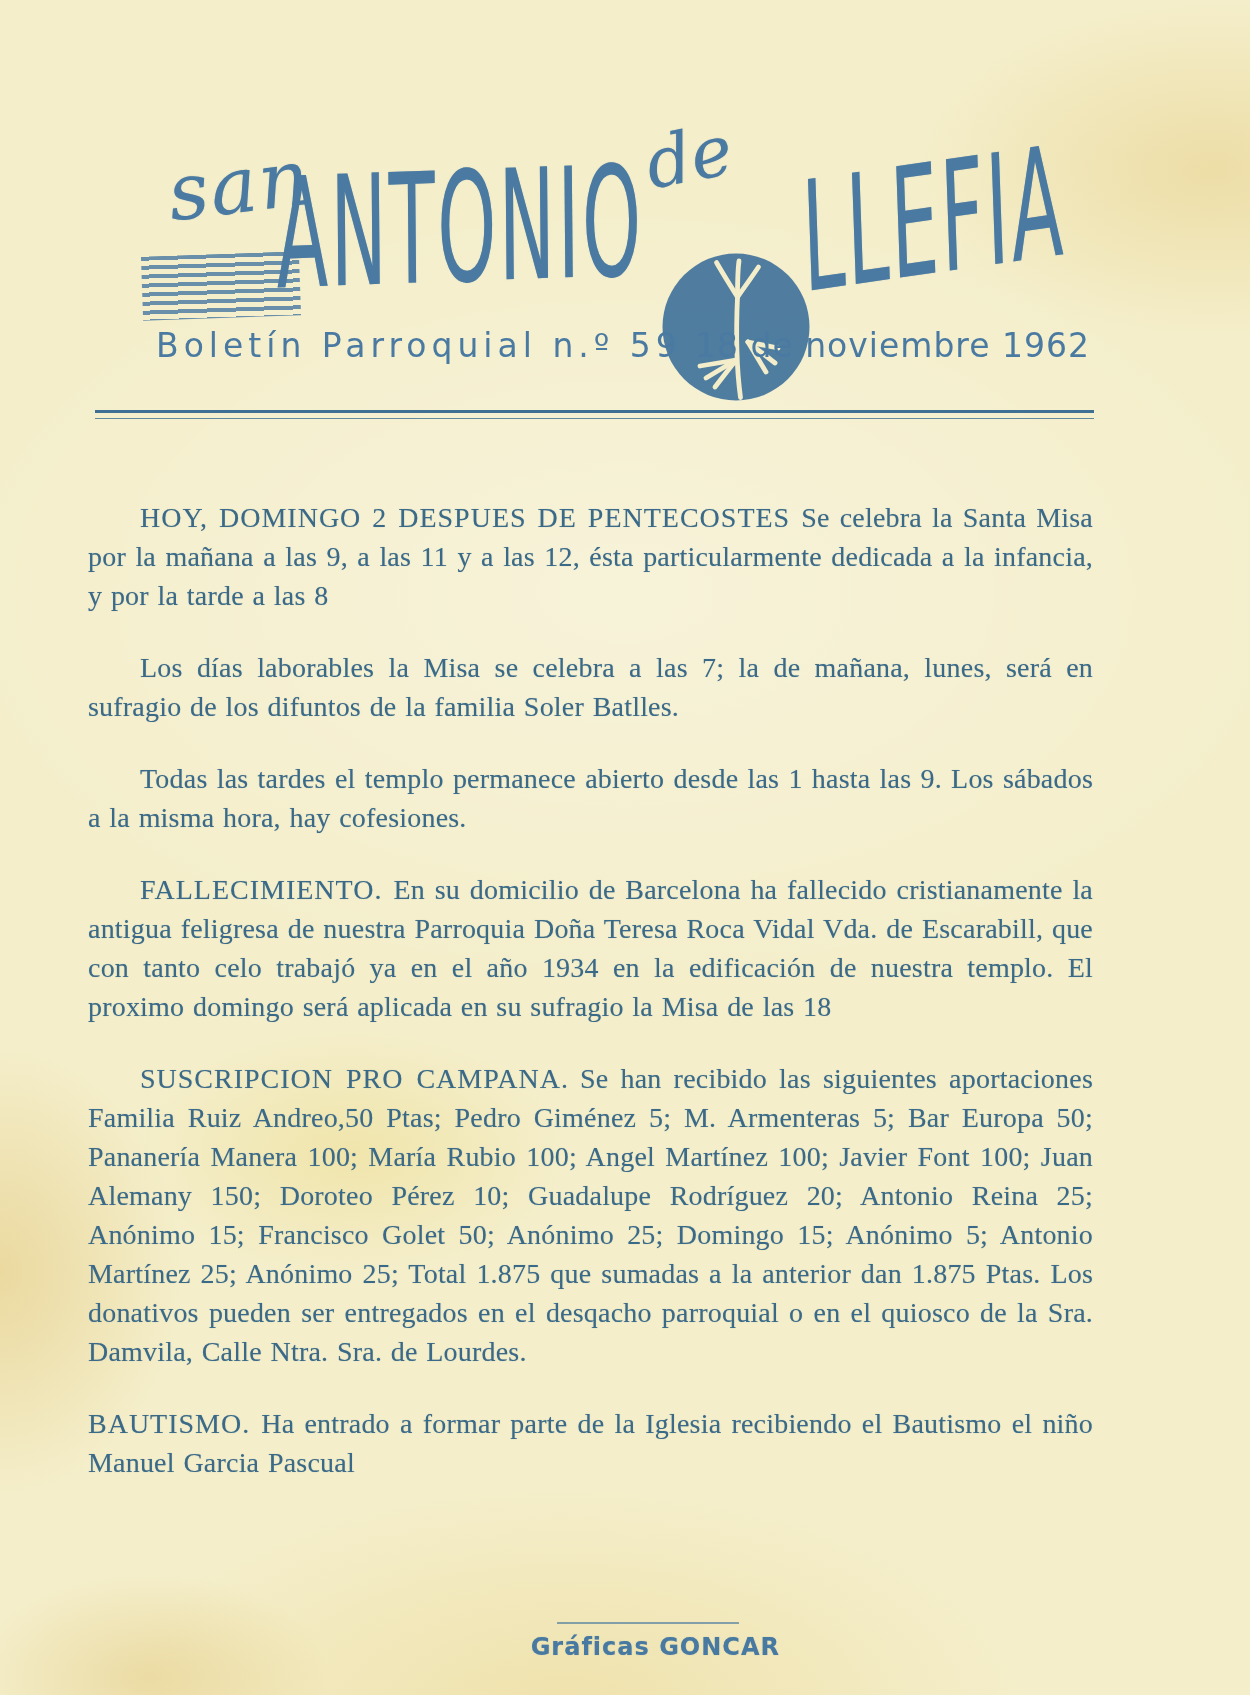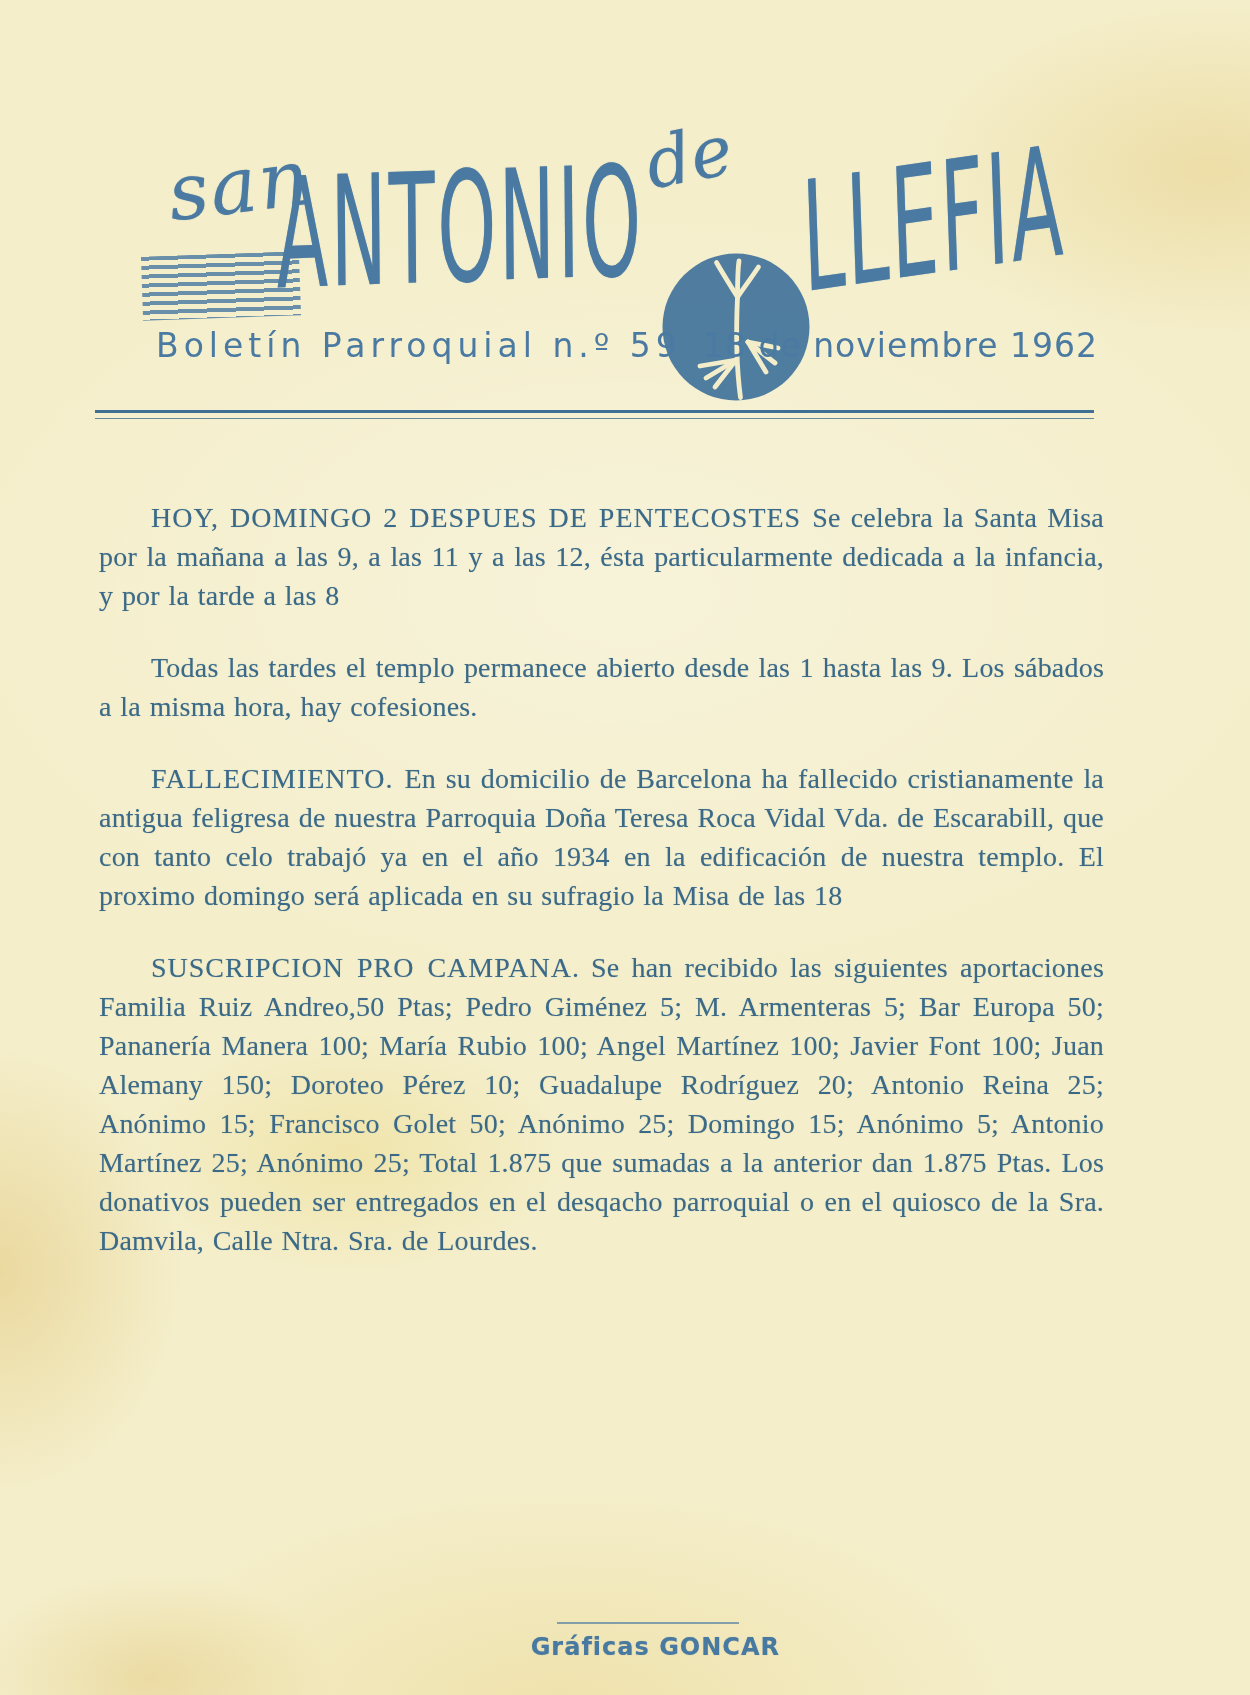--- a/index.html
+++ b/index.html
@@ -31,28 +31,28 @@
     left:276px;top:158px;font:400 150px/1 "DejaVu Sans",sans-serif;letter-spacing:5px;
     transform:scale(.5,1.02) rotate(-1deg);transform-origin:left top;
   }
   .w-de{left:646px;top:122px;font:italic 70px/1 "DejaVu Serif",serif;transform:rotate(-11deg);}
   .w-llefia{
     left:800px;top:162px;font:400 150px/1 "DejaVu Sans",sans-serif;letter-spacing:5px;
     transform:scale(.5,1.02) rotate(-4deg);transform-origin:left top;
   }
   .logo{position:absolute;left:660px;top:252px;width:152px;height:150px;}
   .sub-left{position:absolute;left:112px;top:326px;font:400 33px/1.2 "DejaVu Sans",sans-serif;letter-spacing:5px;margin-left:44px;}
-  .sub-right{position:absolute;right:152px;top:326px;font:400 33px/1.2 "DejaVu Sans",sans-serif;letter-spacing:1px;}
+  .sub-right{position:absolute;right:160px;top:326px;font:400 33px/1.2 "DejaVu Sans",sans-serif;letter-spacing:1px;}
   .rule{
     position:absolute;left:95px;right:156px;top:410px;height:5px;
     border-top:3px solid #3f6f92;border-bottom:1px solid rgba(63,111,146,.8);
   }
   
   .content{
-    position:absolute;left:99px;top:498px;width:1005px;
+    position:absolute;left:88px;top:498px;width:1005px;
     font-size:28px;line-height:39px;text-align:justify;
     color:#3b6a88;letter-spacing:.2px;word-spacing:1.5px;
     text-shadow:0 0 1px rgba(59,106,136,.35);
   }
   .para{margin:0 0 33px;}
   .para.indent{text-indent:52px;}
   .lead{letter-spacing:1px;margin-right:11px;}
   .lead:empty{margin-right:0;}
   
   .foot-rule{position:absolute;left:557px;top:1622px;width:182px;border-top:2px solid rgba(70,120,160,.65);}
@@ -91,27 +91,29 @@
     </div>
     <div class="w w-llefia">LLEFIA</div>
     <div class="sub-left">Boletín Parroquial n.º 59</div>
     <div class="sub-right">18 de noviembre 1962</div>
     <div class="rule"></div>
   </header>
 
   <main class="content">
     <p class="para indent"><span class="lead">HOY, DOMINGO 2 DESPUES DE PENTECOSTES</span><span>Se celebra la Santa Misa por la mañana a las 9, a las 11 y a las 12, ésta particularmente dedicada a la infancia, y por la tarde a las 8</span></p>
 
+    <p class="para indent"><span class="lead"></span><span>Los días laborables la Misa se celebra a las 7; la de mañana, lunes, será en sufragio de los difuntos de la familia Soler Batlles.</span></p>
 
     <p class="para indent"><span class="lead"></span><span>Todas las tardes el templo permanece abierto desde las 1 hasta las 9. Los sábados a la misma hora, hay cofesiones.</span></p>
 
     <p class="para indent"><span class="lead">FALLECIMIENTO.</span><span>En su domicilio de Barcelona ha fallecido cristianamente la antigua feligresa de nuestra Parroquia Doña Teresa Roca Vidal Vda. de Escarabill, que con tanto celo trabajó ya en el año 1934 en la edificación de nuestra templo. El proximo domingo será aplicada en su sufragio la Misa de las 18</span></p>
 
     <p class="para indent"><span class="lead">SUSCRIPCION PRO CAMPANA.</span><span>Se han recibido las siguientes aportaciones Familia Ruiz Andreo,50 Ptas; Pedro Giménez 5; M. Armenteras 5; Bar Europa 50; Pananería Manera 100; María Rubio 100; Angel Martínez 100; Javier Font 100; Juan Alemany 150; Doroteo Pérez 10; Guadalupe Rodríguez 20; Antonio Reina 25; Anónimo 15; Francisco Golet 50; Anónimo 25; Domingo 15; Anónimo 5; Antonio Martínez 25; Anónimo 25; Total 1.875 que sumadas a la anterior dan 1.875 Ptas. Los donativos pueden ser entregados en el desqacho parroquial o en el quiosco de la Sra. Damvila, Calle Ntra. Sra. de Lourdes.</span></p>
 
+    <p class="para"><span class="lead">BAUTISMO.</span><span>Ha entrado a formar parte de la Iglesia recibiendo el Bautismo el niño Manuel Garcia Pascual</span></p>
 
   </main>
 
   <footer>
     <div class="foot-rule"></div>
     <div class="printer">Gráficas GONCAR</div>
   </footer>
 
 </div>
 

